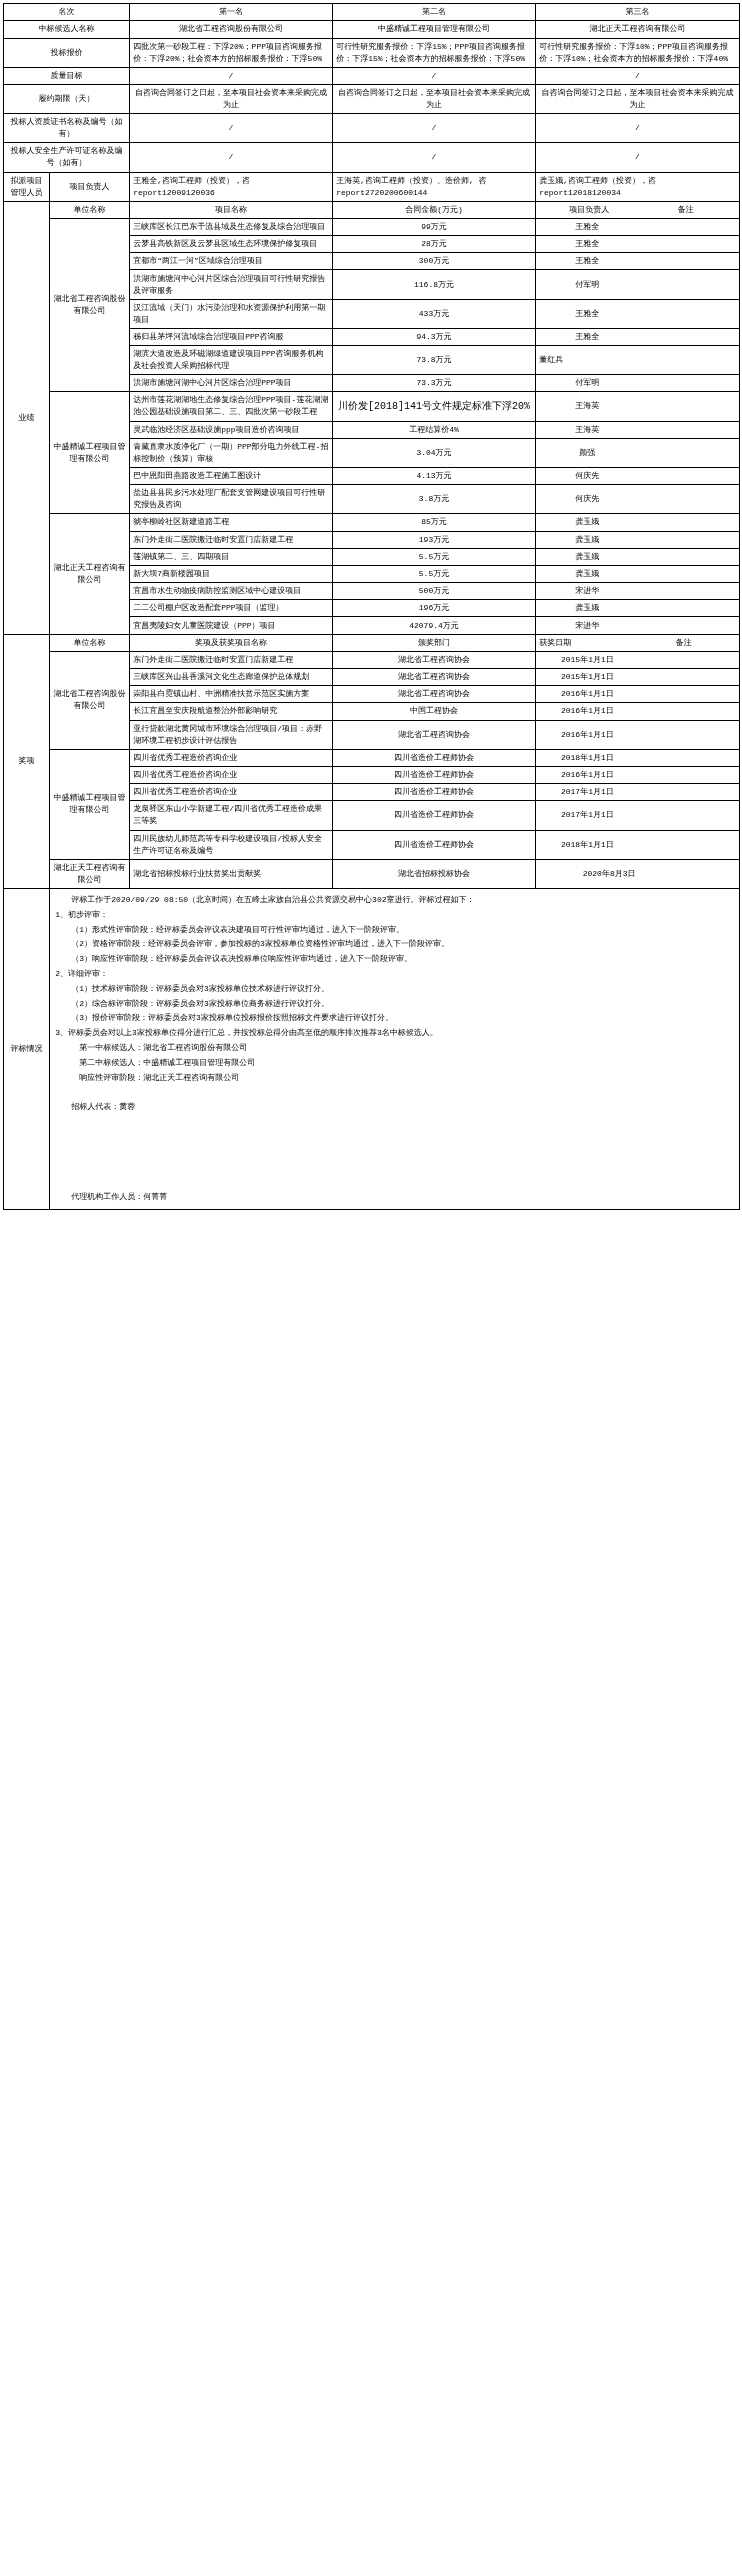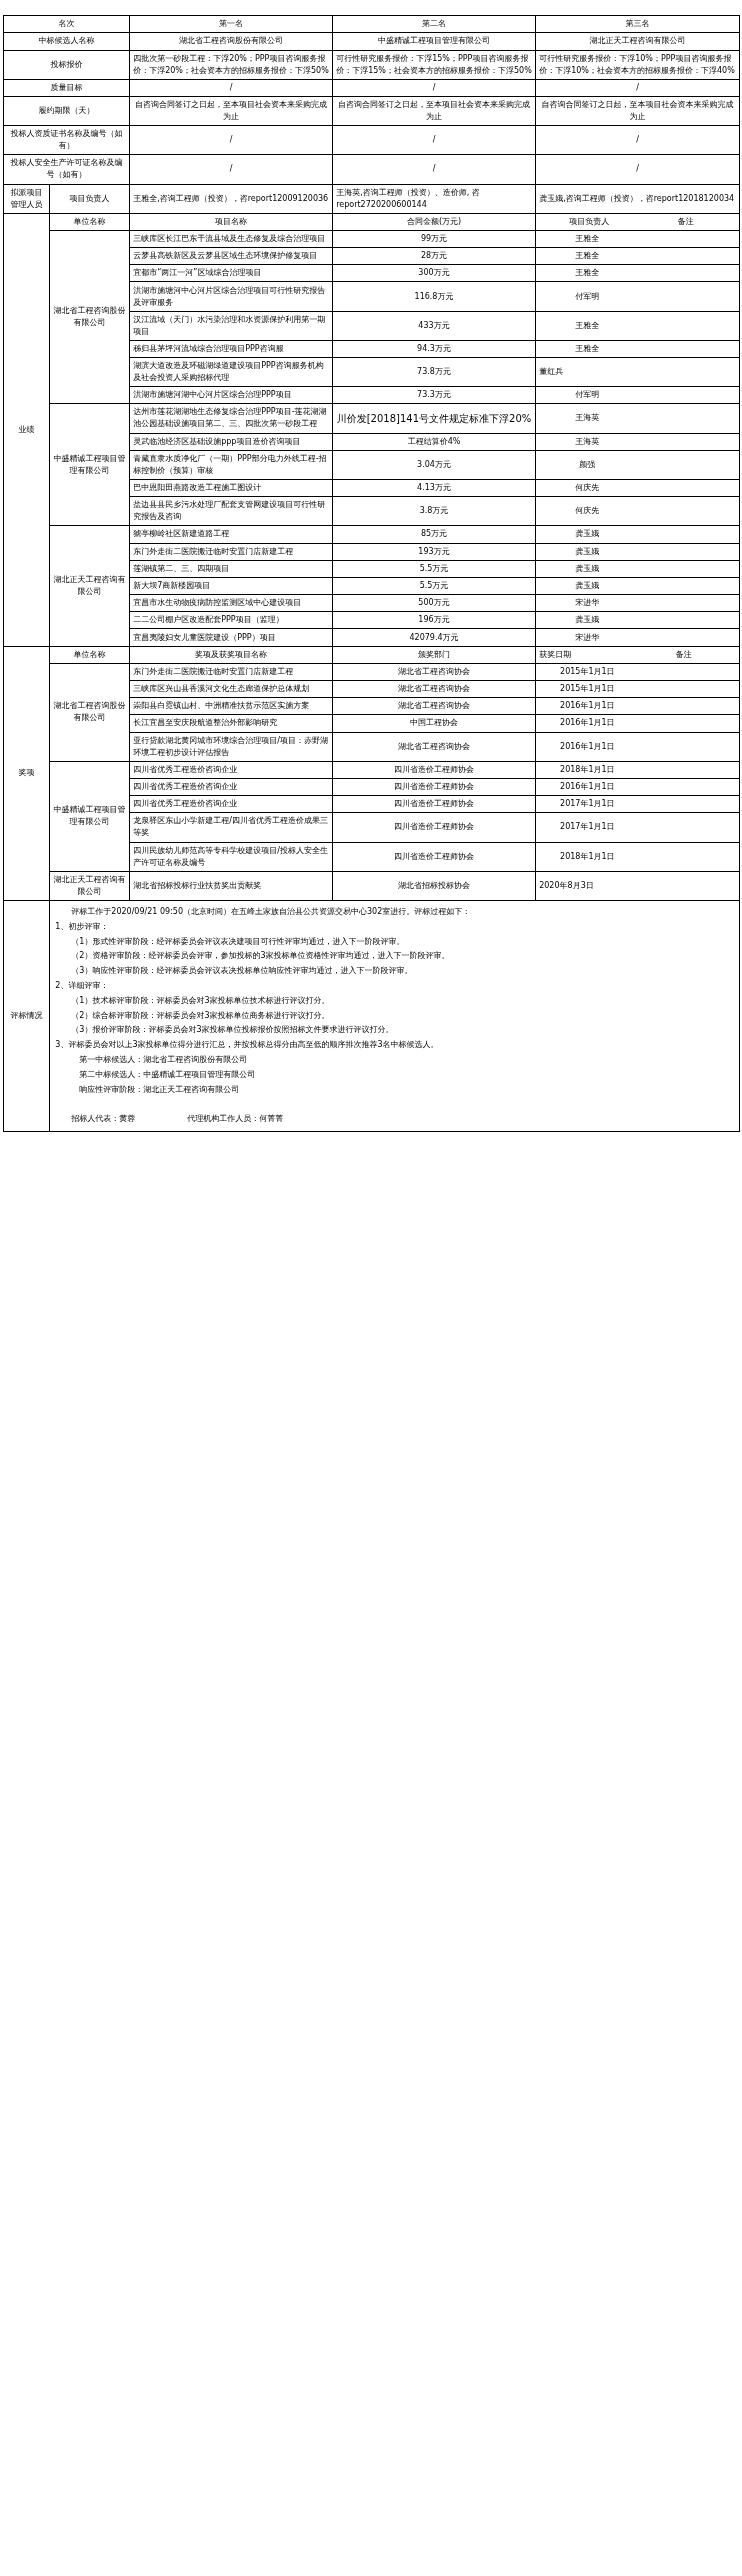--- a/index.html
+++ b/index.html
@@ -1,28 +1,28 @@
 <!DOCTYPE html>
 <html style="font-size:8.5px"><head>
 <meta charset="utf-8">
 <style>
   html,body{margin:0;padding:0;background:#fff;}
   body{font-family:"DejaVu Sans","Liberation Sans",sans-serif;color:#000;}
   .page{width:743px;margin:0 auto;padding:3.2px 0 10.6px 0;box-sizing:border-box;}
-  table{border-collapse:collapse;width:735px;margin:12px auto;table-layout:fixed;}
+  table{border-collapse:collapse;width:735px;margin:0 auto;table-layout:fixed;font-family:Liberation Mono, monospace;}
   td,th{border:0.5px solid #000;padding:2.1px 3.2px;vertical-align:middle;font-size:8px;line-height:1.5;}
   .ctr{text-align:center;}
   .lft{text-align:left;}
   .vhead{width:46px;text-align:center;font-size:8px;}
   .small{font-size:10px;}
   .note{font-size:8px;line-height:1.85;text-align:left;padding:4.2px 5.3px;}
   .note p{margin:0;}
   .indent1{text-indent:2em;}
   .indent2{text-indent:3em;}
-  .sig{display:flex;gap:52px;padding-left:2em;margin-top:3.2px;}
+  .sig{display:flex;gap:75px;padding-left:2em;margin-top:3.2px;flex-direction:column;}
   .nowrap{white-space:nowrap;}
 </style>
 </head>
 <body>
 
 <div class="page">
 <table>
   <colgroup>
     <col style="width:46px">
         <col style="width:80px">
@@ -326,28 +326,28 @@
       <td>
         <span style="display:inline-block;width:49%;text-align:center">2018年1月1日</span><span style="display:inline-block;width:49%;text-align:center"></span>
       </td>
     </tr>
 
     <tr>
       <td class="ctr">湖北正天工程咨询有限公司</td>
       <td class="lft">湖北省招标投标行业扶贫奖出贡献奖</td>
       <td class="ctr">湖北省招标投标协会</td>
       <td>
-        <span style="display:inline-block;width:49%;text-align:left">2020年8月3日</span><span style="display:inline-block;width:49%;text-align:center"></span>
+        <span style="display:inline-block;width:49%;text-align:right">2020年8月3日</span><span style="display:inline-block;width:49%;text-align:center"></span>
       </td>
     </tr>
 
     <tr>
       <td class="vhead">评标情况</td>
       <td class="note" colspan="4">
-        <p class="indent1">评标工作于2020/09/21  09:50（北京时间）在五峰土家族自治县公共资源交易中心302室进行。评标过程如下：</p>
+        <p class="indent1">评标工作于2020/09/29  08:50（北京时间）在五峰土家族自治县公共资源交易中心302室进行。评标过程如下：</p>
         <p>1、初步评审：</p>
         <p class="indent1">（1）形式性评审阶段：经评标委员会评议表决建项目可行性评审均通过，进入下一阶段评审。</p>
         <p class="indent1">（2）资格评审阶段：经评标委员会评审，参加投标的3家投标单位资格性评审均通过，进入下一阶段评审。</p>
         <p class="indent1">（3）响应性评审阶段：经评标委员会评议表决投标单位响应性评审均通过，进入下一阶段评审。</p>
         <p>2、详细评审：</p>
         <p class="indent1">（1）技术标评审阶段：评标委员会对3家投标单位技术标进行评议打分。</p>
         <p class="indent1">（2）综合标评审阶段：评标委员会对3家投标单位商务标进行评议打分。</p>
         <p class="indent1">（3）报价评审阶段：评标委员会对3家投标单位投标报价按照招标文件要求进行评议打分。</p>
         <p>3、评标委员会对以上3家投标单位得分进行汇总，并按投标总得分由高至低的顺序排次推荐3名中标候选人。</p>
         <p class="indent2">第一中标候选人：湖北省工程咨询股份有限公司</p>

